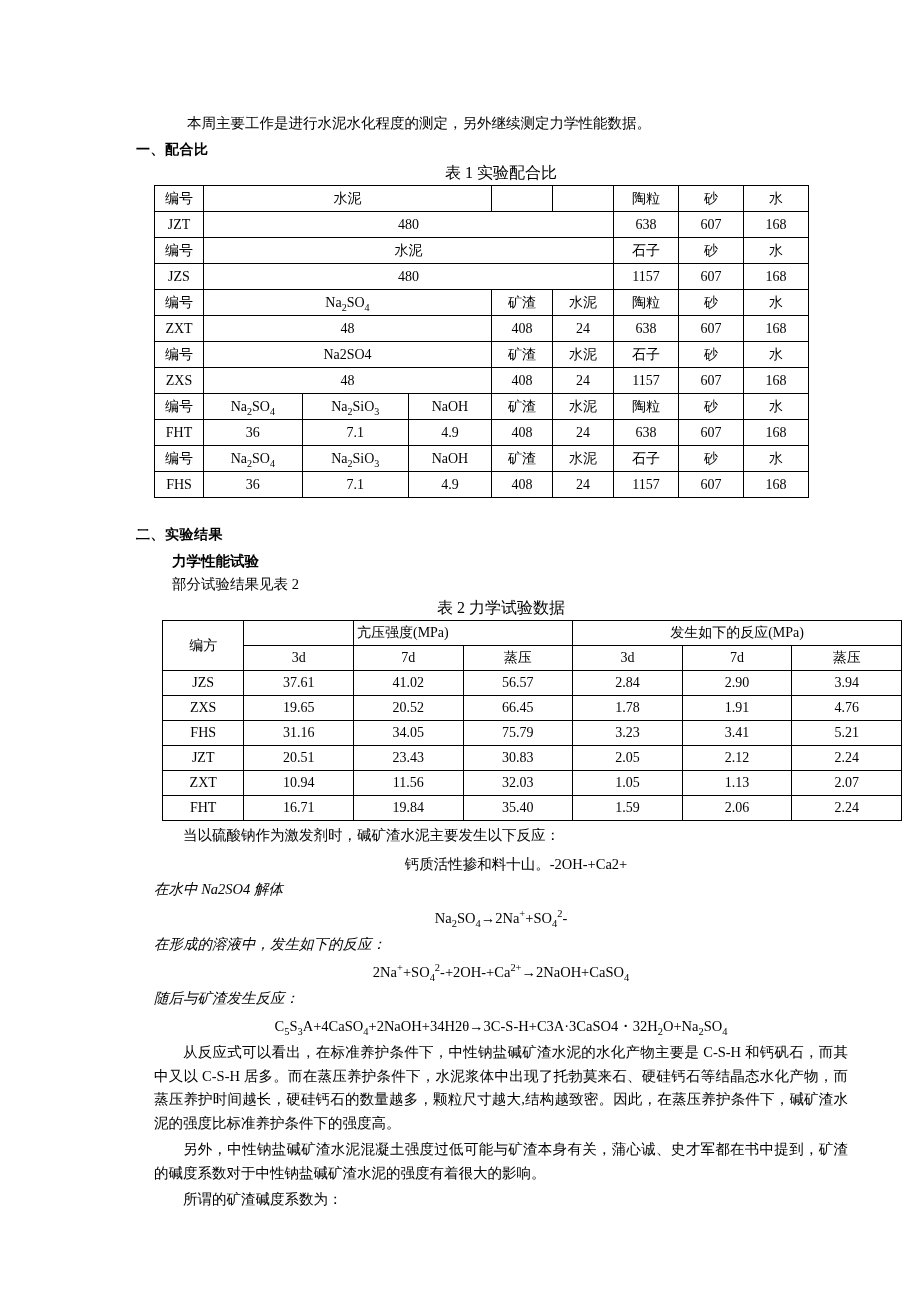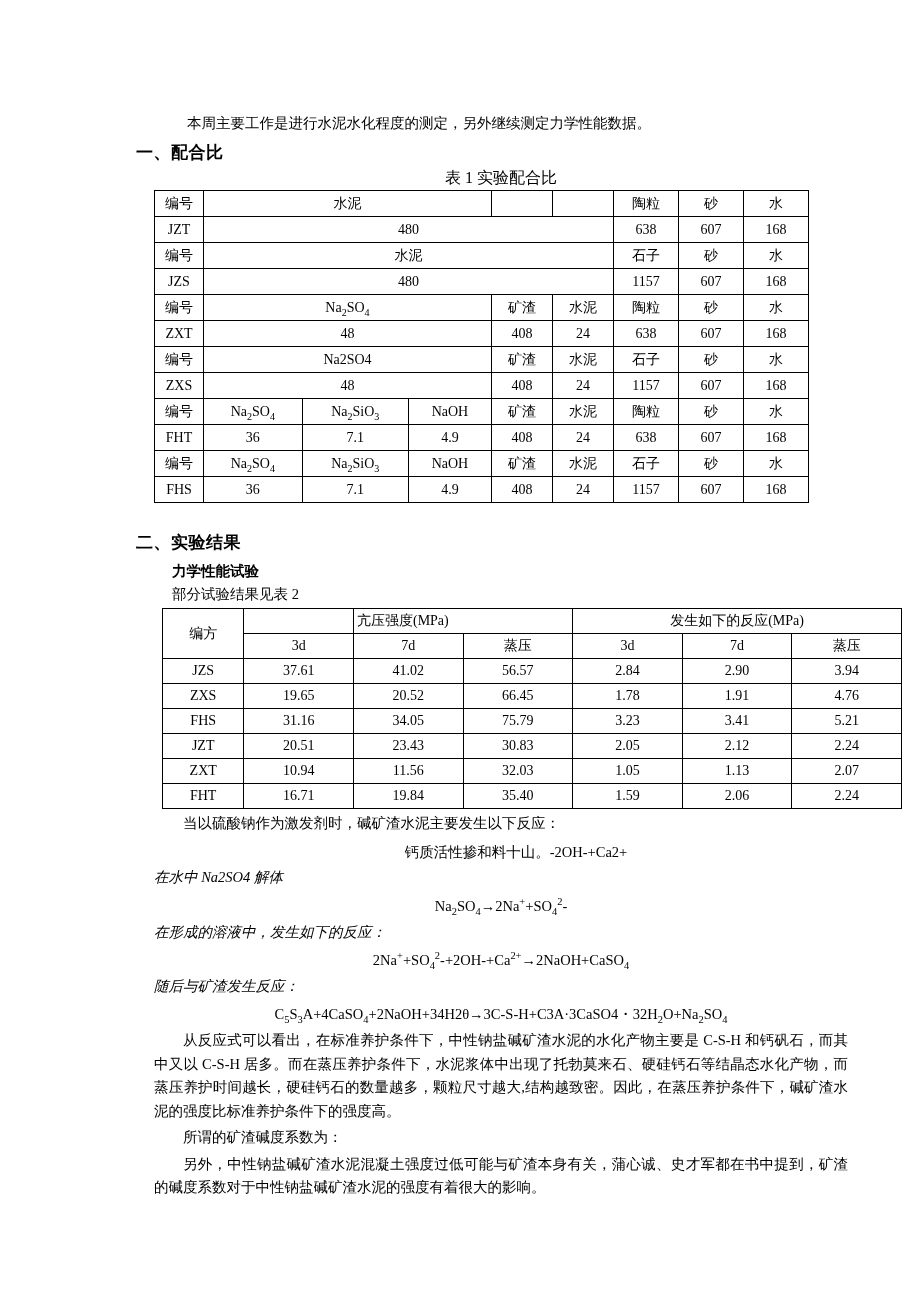--- a/index.html
+++ b/index.html
@@ -23,21 +23,21 @@
     position: relative;
   }
   .intro {
     font-size: 14.5px;
     line-height: 1.6;
     text-indent: 2em;
     margin: 0 0 6px 22px;
   }
   h1.sec {
     font-family: "DejaVu Sans", "Liberation Sans", sans-serif;
-    font-size: 17px;
+    font-size: 14px;
     font-weight: bold;
     margin: 6px 0 4px 0;
     letter-spacing: 0.5px;
   }
   h1.sec.second { margin-top: 28px; }
   .subhead {
     font-family: "DejaVu Sans", "Liberation Sans", sans-serif;
     font-size: 14.5px;
     font-weight: bold;
     margin: 8px 0 4px 36px;
@@ -232,20 +232,21 @@
         </tr>
       </tbody>
     </table>
   </div>
 
   <h1 class="sec second">二、实验结果</h1>
   <div class="subhead">力学性能试验</div>
   <div class="subtext">部分试验结果见表 2</div>
 
   <div class="blk">
+    <div class="tbl-caption">表 2 力学试验数据</div>
 
     <table id="table2">
       <tbody>
         <tr>
           <td class="c1 tall" rowspan="2">编方</td>
           <td class="cd"></td>
           <td class="cd lalign" colspan="2">亢压强度(MPa)</td>
           <td class="cd" colspan="3">发生如下的反应(MPa)</td>
         </tr>
         <tr>
@@ -318,17 +319,17 @@
   <div class="inner-wrap">
     <p class="body-par">当以硫酸钠作为激发剂时，碱矿渣水泥主要发生以下反应：</p>
     <div class="eq left-pad">钙质活性掺和料十山。-2OH-+Ca2+</div>
     <p class="body-par noind">在水中 Na2SO4 解体</p>
     <div class="eq">Na<sub>2</sub>SO<sub>4</sub>→2Na<sup>+</sup>+SO<sub>4</sub><sup>2</sup>-</div>
     <p class="body-par noind">在形成的溶液中，发生如下的反应：</p>
     <div class="eq">2Na<sup>+</sup>+SO<sub>4</sub><sup>2</sup>-+2OH-+Ca<sup>2+</sup>→2NaOH+CaSO<sub>4</sub></div>
     <p class="body-par noind">随后与矿渣发生反应：</p>
     <div class="eq">C<sub>5</sub>S<sub>3</sub>A+4CaSO<sub>4</sub>+2NaOH+34H2θ→3C-S-H+C3A·3CaSO4・32H<sub>2</sub>O+Na<sub>2</sub>SO<sub>4</sub></div>
     <p class="flow">从反应式可以看出，在标准养护条件下，中性钠盐碱矿渣水泥的水化产物主要是 C-S-H 和钙矾石，而其中又以 C-S-H 居多。而在蒸压养护条件下，水泥浆体中出现了托勃莫来石、硬硅钙石等结晶态水化产物，而蒸压养护时间越长，硬硅钙石的数量越多，颗粒尺寸越大,结构越致密。因此，在蒸压养护条件下，碱矿渣水泥的强度比标准养护条件下的强度高。</p>
+    <p class="flow">另外，中性钠盐碱矿渣水泥混凝土强度过低可能与矿渣本身有关，蒲心诚、史才军都在书中提到，矿渣的碱度系数对于中性钠盐碱矿渣水泥的强度有着很大的影响。</p>
     <p class="flow">所谓的矿渣碱度系数为：</p>
-    <p class="flow">另外，中性钠盐碱矿渣水泥混凝土强度过低可能与矿渣本身有关，蒲心诚、史才军都在书中提到，矿渣的碱度系数对于中性钠盐碱矿渣水泥的强度有着很大的影响。</p>
   </div>
 
 </div>
 
 </body></html>

